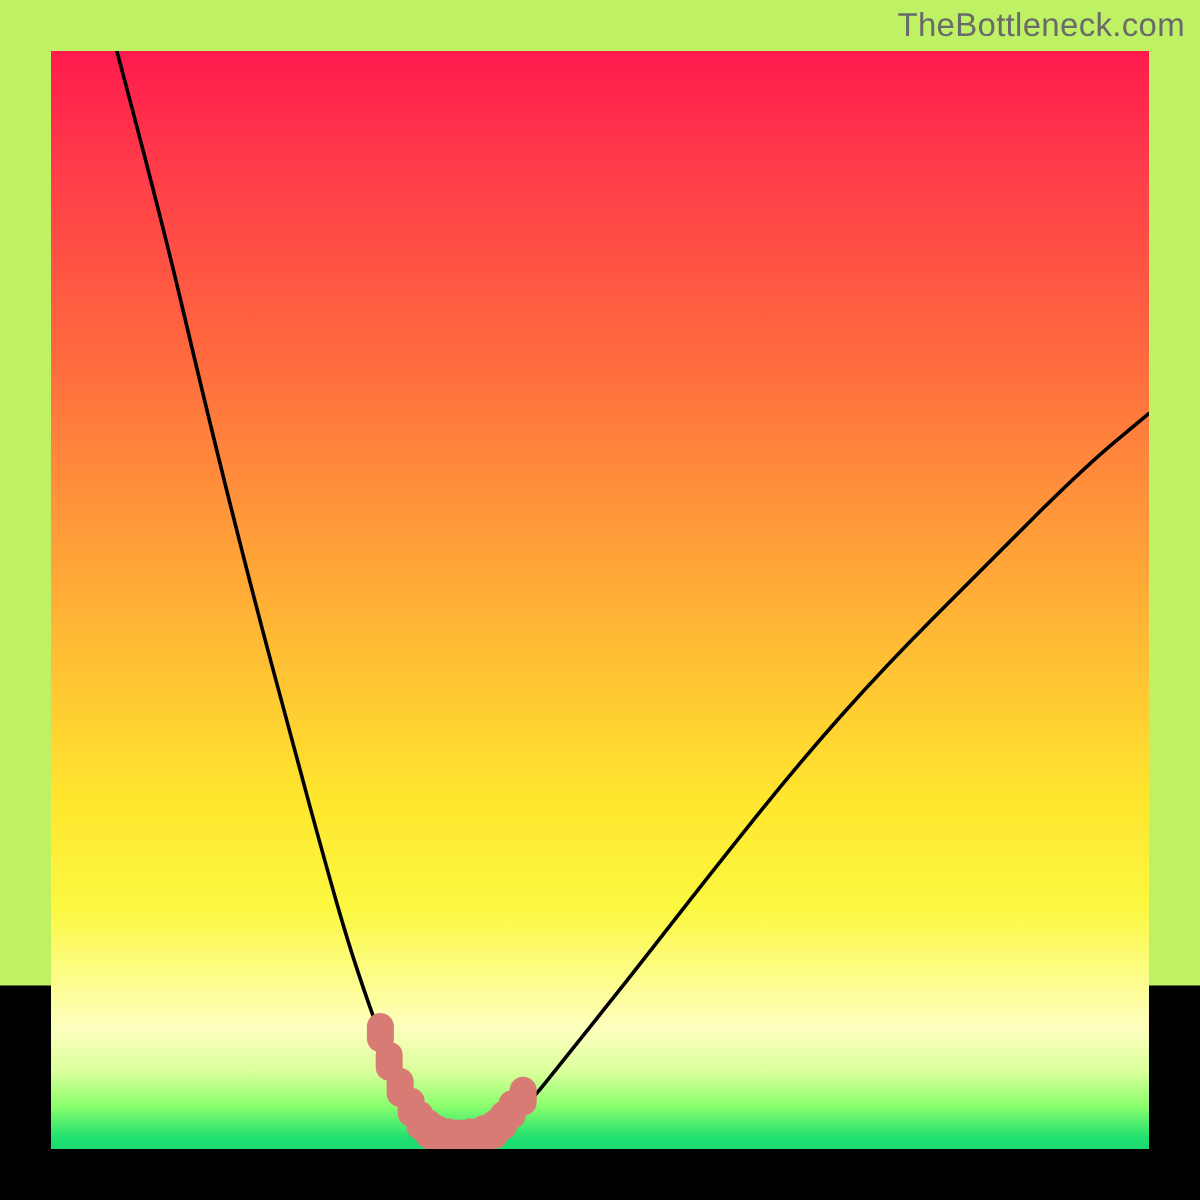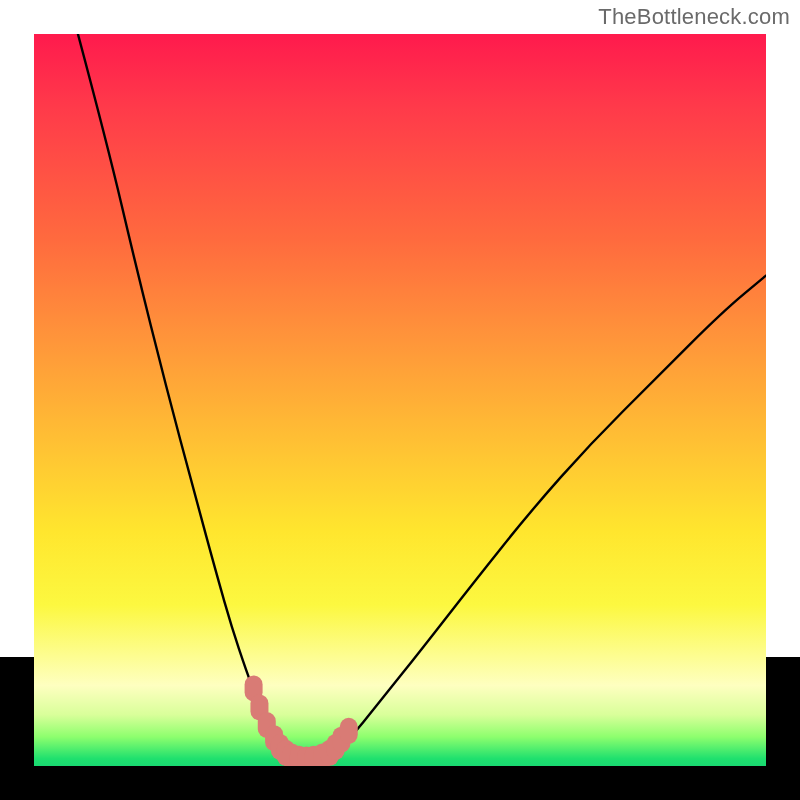--- a/index.html
+++ b/index.html
@@ -8,21 +8,21 @@
     width: 800px;
     height: 800px;
     background: #000;
     font-family: Arial, Helvetica, sans-serif;
     overflow: hidden;
   }
   .frame {
     position: relative;
     width: 800px;
     height: 657px;
-    background: #ffffff;
+    background: #bef264;
   }
   .plot {
     position: absolute;
     left: 34px;
     top: 34px;
     width: 732px;
     height: 732px;
     
     background: linear-gradient(
       to bottom,

